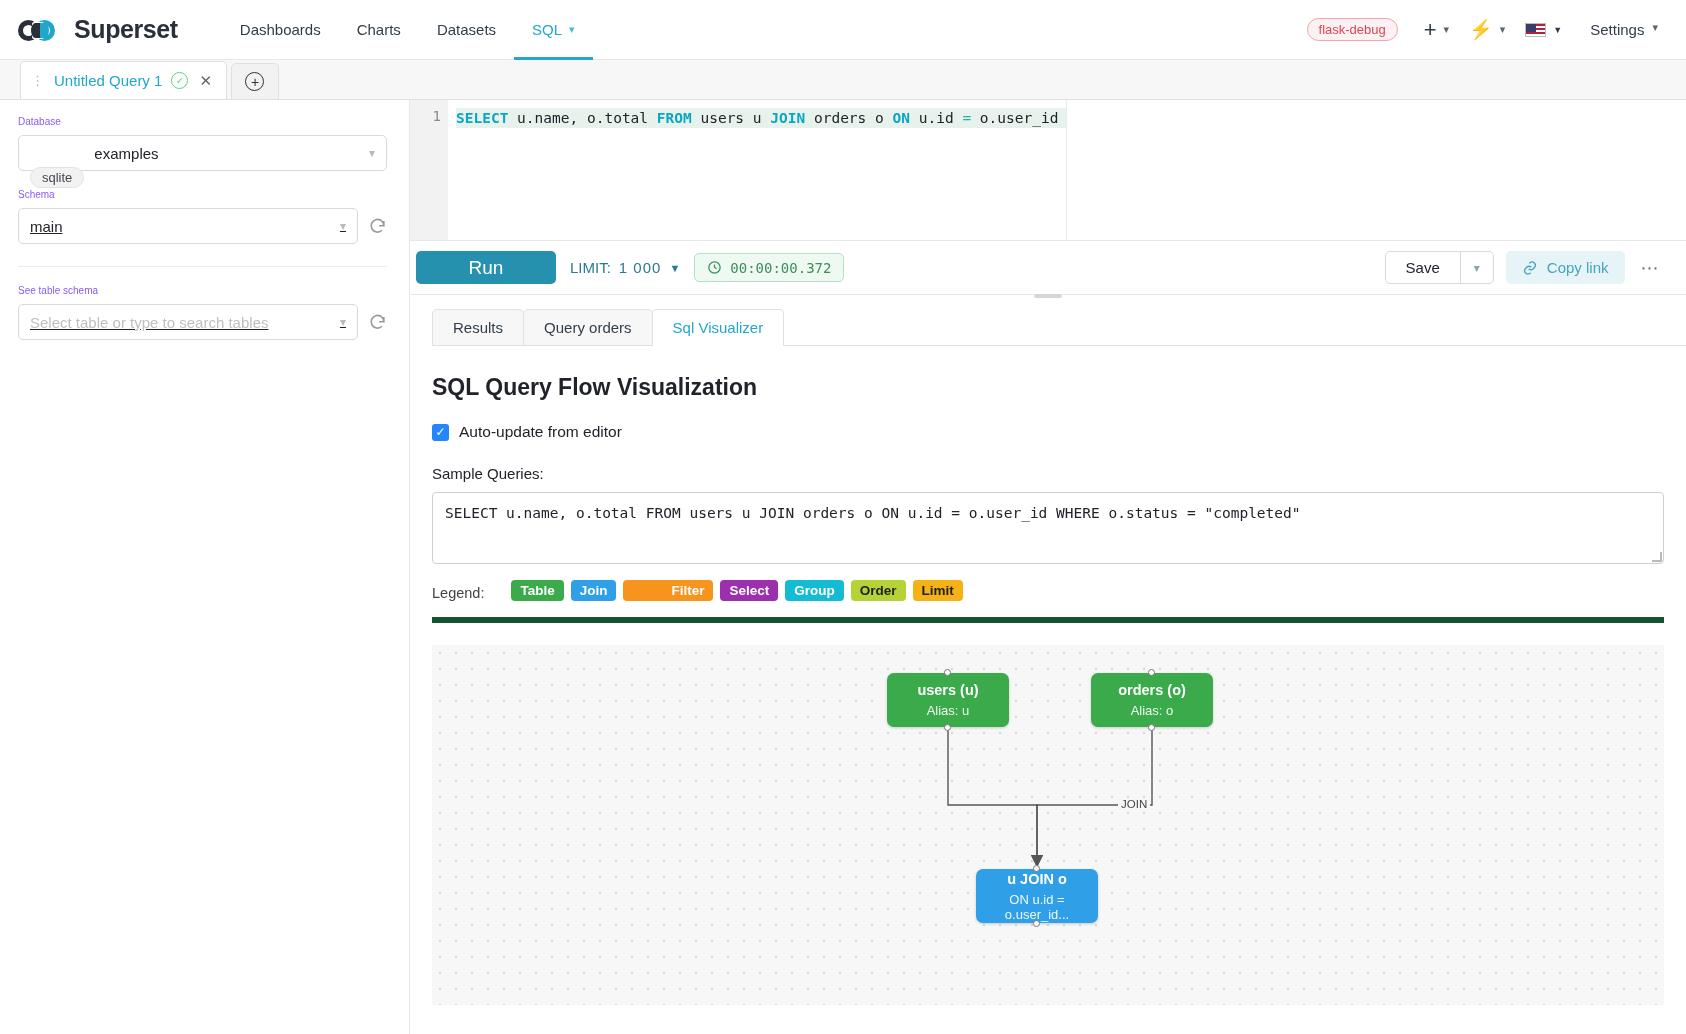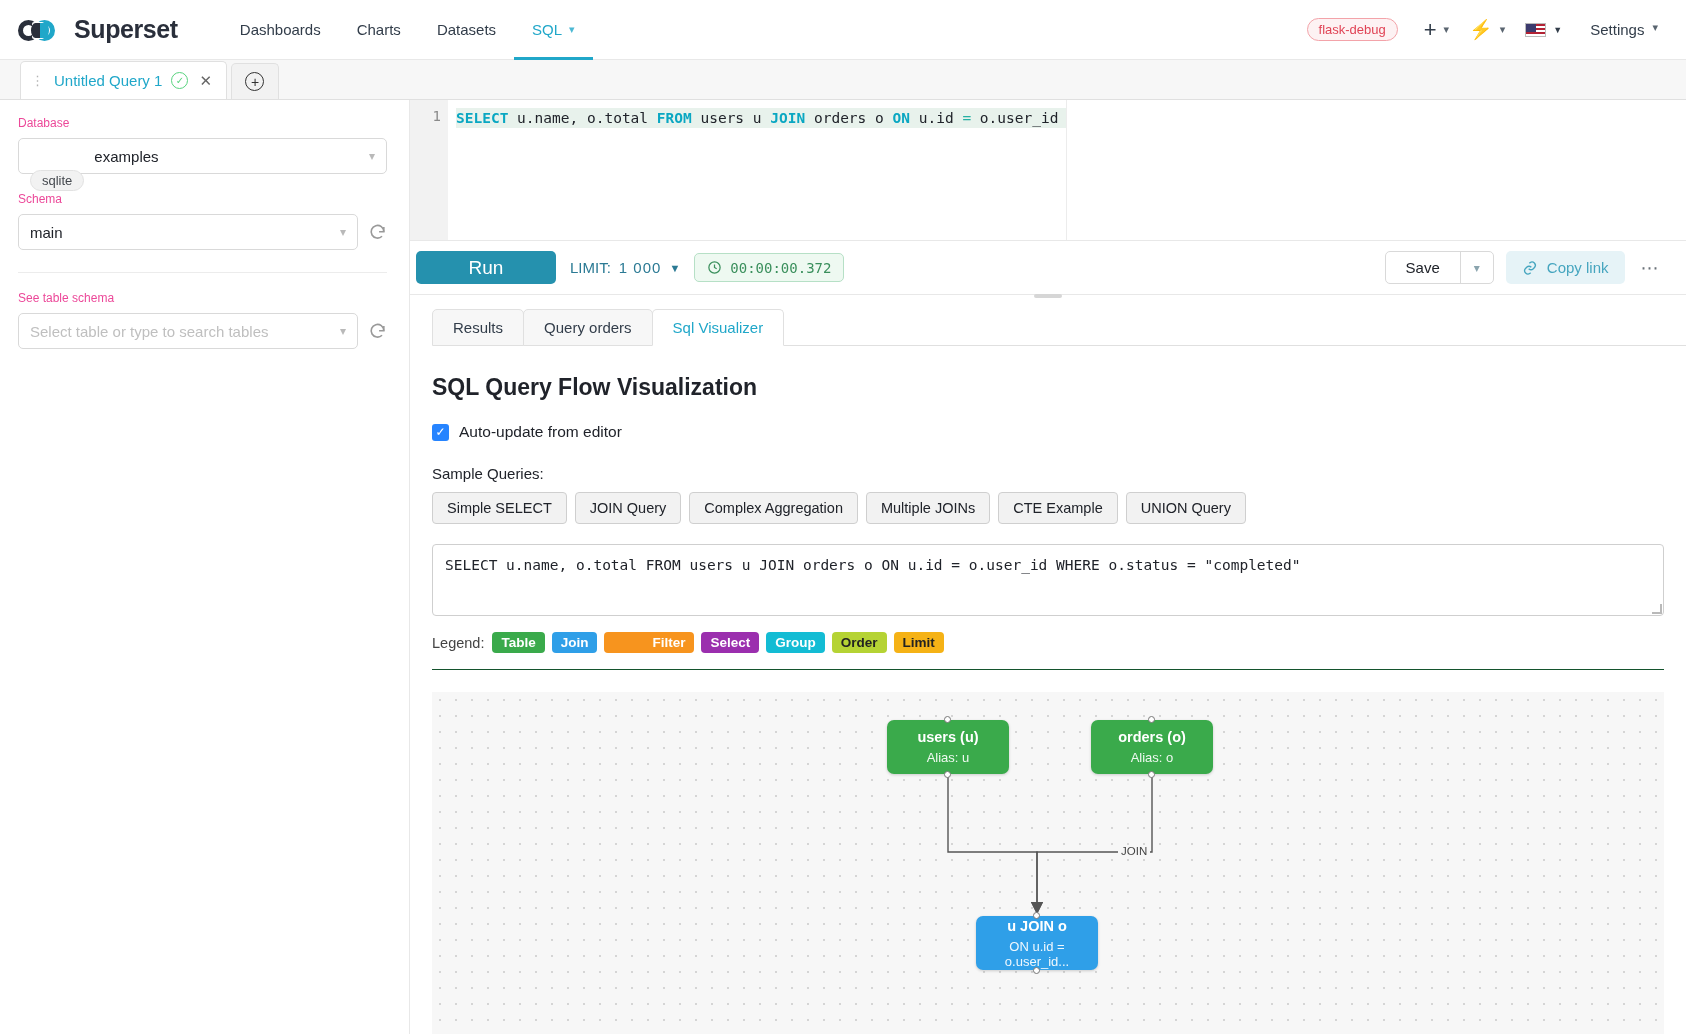--- a/index.html
+++ b/index.html
@@ -95,35 +95,35 @@
     display:flex;align-items:center;justify-content:center;font-size:14px;
     line-height:1;color:#333;
   }
 
   
   .workspace { display:flex; height:calc(1034px - 60px - 40px); background:#fff; }
   .left-panel {
     width:410px; border-right:1px solid #e8e8e8; padding:16px 22px 0 18px;
     background:#fff; flex-shrink:0;
   }
-  .field-label { font-size:12px; color:#ec4899; margin-bottom:8px; }
+  .field-label { font-size:10px; color:#8b5cf6; margin-bottom:8px; }
   .select-box {
     height:36px; border:1px solid #d9d9d9; border-radius:5px; background:#fff;
     display:flex; align-items:center; padding:0 11px; gap:10px; cursor:pointer;
     position:relative;
   }
   .select-box .chev { margin-left:auto; color:#b9b9b9; font-size:12px; }
   .db-pill {
     background:#f2f2f2; border:1px solid #e2e2e2; border-radius:11px;
     padding:2px 11px; font-size:13px; color:#44484e;margin-top:48px;
   }
   .select-val { font-size:15px; color:#20232a; }
   .select-val.placeholder { color:#bfbfbf; }
   .row-with-refresh { display:flex; align-items:center; gap:10px; }
-  .row-with-refresh .select-box { flex:1; }
+  .row-with-refresh .select-box { flex:1;text-decoration:underline; }
   .refresh-icon { width:19px;height:19px; color:#999; flex-shrink:0; }
   .mb18 { margin-bottom:18px; }
   .divider { height:1px; background:#ececec; margin:22px 0 18px; }
 
   
   .right-pane { flex:1; display:flex; flex-direction:column; min-width:0; background:#fff; }
 
   .editor-wrap { background:#fff; border-bottom:1px solid #e8e8e8; }
   .ace-editor {
     height:140px; background:#fff; display:flex; font-family:"DejaVu Sans Mono", monospace;
@@ -219,22 +219,22 @@
     width:100%; height:72px; border:1px solid #cfcfcf; border-radius:4px;
     padding:10px 12px; font-family:"DejaVu Sans Mono", monospace; font-size:14.5px;
     color:#20232a; resize:none; outline:none; background:#fff; display:block;
     line-height:1.4;
   }
   .ta-wrap { position:relative; margin-bottom:16px; }
   .ta-grip {
     position:absolute; right:2px; bottom:2px; width:10px; height:10px;
     border-right:2px solid #b9b9b9; border-bottom:2px solid #b9b9b9;
   }
-  .legend-row { display:flex; align-items:center; gap:6px; padding-bottom:16px;
-    border-bottom:1px solid #14532d; margin-bottom:22px; }
+  .legend-row { display:flex; align-items:flex-end; gap:25px; padding-bottom:16px;
+    border-bottom:6px solid #14532d; margin-bottom:22px; }
   .legend-lbl { font-size:14.5px; color:#444; margin-right:2px; }
   .chip { color:#fff; border-radius:4px; padding:3px 9px; font-size:13.5px; font-weight:bold; }
 
   .canvas {
     position:relative; height:360px; background:#f7f7f7;
     background-image:radial-gradient(#d5d5d5 1px, transparent 1px);
     background-size:16px 16px; overflow:hidden;
   }
   .node {
     position:absolute; border-radius:7px; color:#fff; text-align:center;
@@ -412,28 +412,20 @@
 
     <div class="viz">
       <h1 class="viz-title">SQL Query Flow Visualization</h1>
 
       <div class="chk-row">
         <span class="chk">✓</span>
         <span class="chk-label">Auto-update from editor</span>
       </div>
 
       <div class="sample-label">Sample Queries:</div>
-      <div class="sample-btns" id="sample-btns">
-          <button class="sample-btn">Simple SELECT</button>
-          <button class="sample-btn">JOIN Query</button>
-          <button class="sample-btn">Complex Aggregation</button>
-          <button class="sample-btn">Multiple JOINs</button>
-          <button class="sample-btn">CTE Example</button>
-          <button class="sample-btn">UNION Query</button>
-        </div>
 
       <div class="ta-wrap">
         <textarea class="sql-textarea" style="">SELECT u.name, o.total FROM users u JOIN orders o ON u.id = o.user_id WHERE o.status = "completed"</textarea>
         <span class="ta-grip"></span>
       </div>
 
       <div class="legend-row">
         <span class="legend-lbl">Legend:</span>
         <span id="legend-chips" style="display:flex;gap:7px">
             <span class="chip" style="background: rgb(58, 170, 75);">Table</span>

